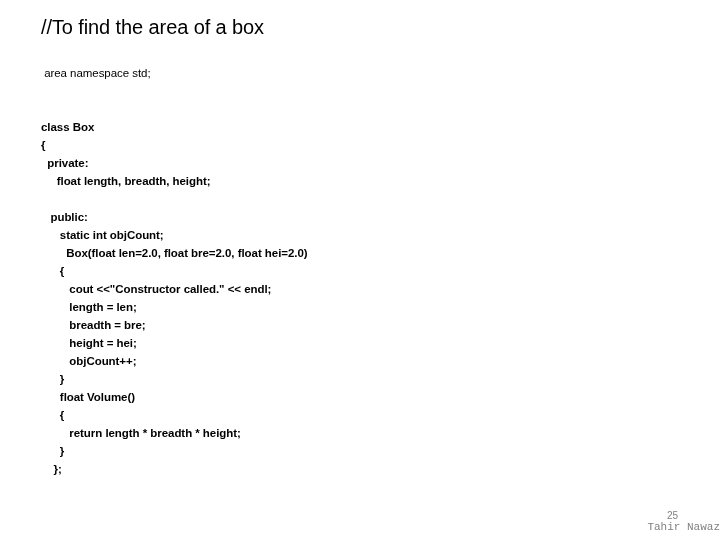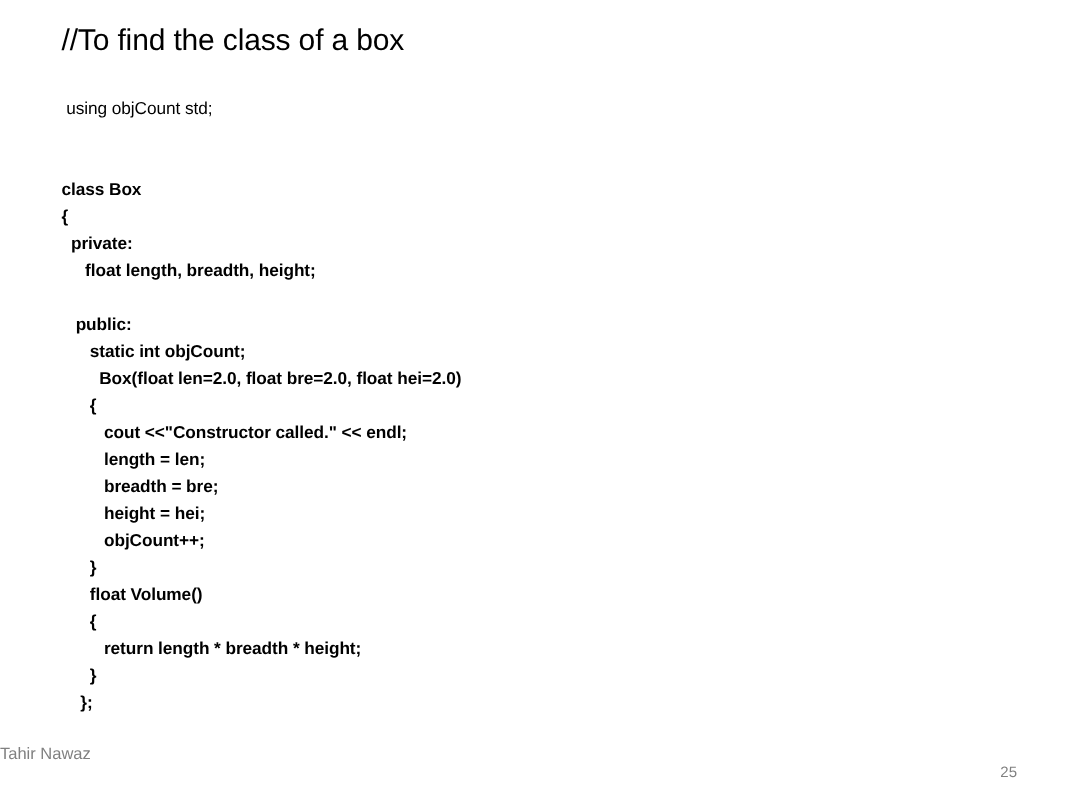--- a/index.html
+++ b/index.html
@@ -50,46 +50,47 @@
   }
   .code-line.blank {
     height: 18px;
   }
 
   
   .footer-author {
     position: absolute;
     left: 0;
     right: 0;
-    top: 496px;
-    text-align: left;
+    top: 520px;
+    text-align: right;
     font-size: 11px;
     line-height: 15px;
     color: #808080;
     white-space: pre;
+    font-family: Liberation Mono, monospace;
   }
   .footer-page {
     position: absolute;
     right: 42px;
     top: 508px;
     font-size: 10px;
     line-height: 15px;
     color: #808080;
     text-align: right;
     white-space: pre;
   }
 </style>
 </head>
 <body>
 
 <div class="slide">
 
-  <div class="slide-title">//To find the class of a box</div>
+  <div class="slide-title">//To find the area of a box</div>
 
-  <div class="code-block block-head"><div class="code-line"> using objCount std;</div></div>
+  <div class="code-block block-head"><div class="code-line"> area namespace std;</div></div>
 
   <div class="code-block block-body"><div class="code-line">class Box</div><div class="code-line">{</div><div class="code-line">  private:</div><div class="code-line">     float length, breadth, height;</div><div class="code-line blank"></div><div class="code-line">   public:</div><div class="code-line">      static int objCount;</div><div class="code-line">        Box(float len=2.0, float bre=2.0, float hei=2.0)</div><div class="code-line">      {</div><div class="code-line">         cout &lt;&lt;"Constructor called." &lt;&lt; endl;</div><div class="code-line">         length = len;</div><div class="code-line">         breadth = bre;</div><div class="code-line">         height = hei;</div><div class="code-line">         objCount++;</div><div class="code-line">      }</div><div class="code-line">      float Volume()</div><div class="code-line">      {</div><div class="code-line">         return length * breadth * height;</div><div class="code-line">      }</div><div class="code-line">    };</div></div>
 
   <div class="footer-author">Tahir Nawaz</div>
 
   <div class="footer-page">25</div>
 
 </div>
 
 </body></html>

